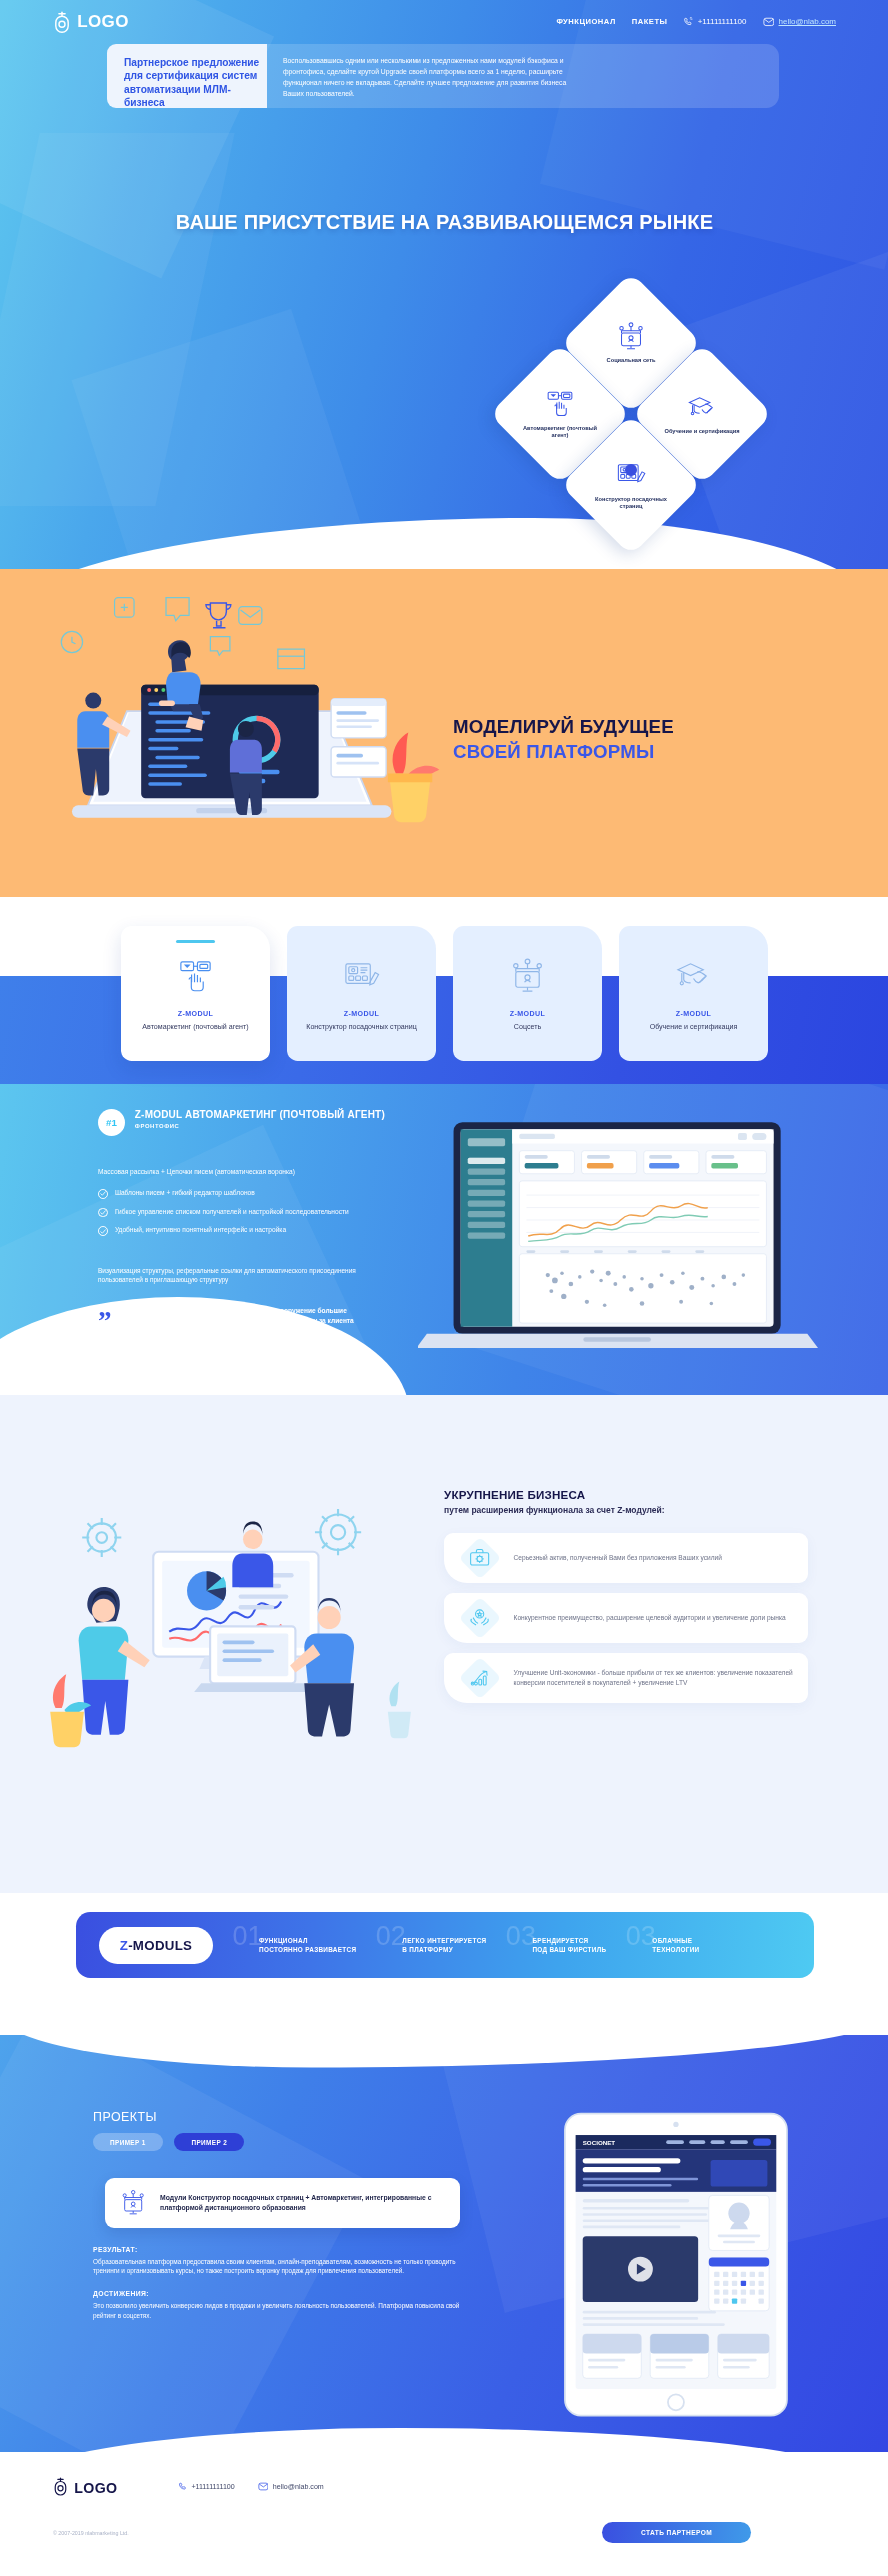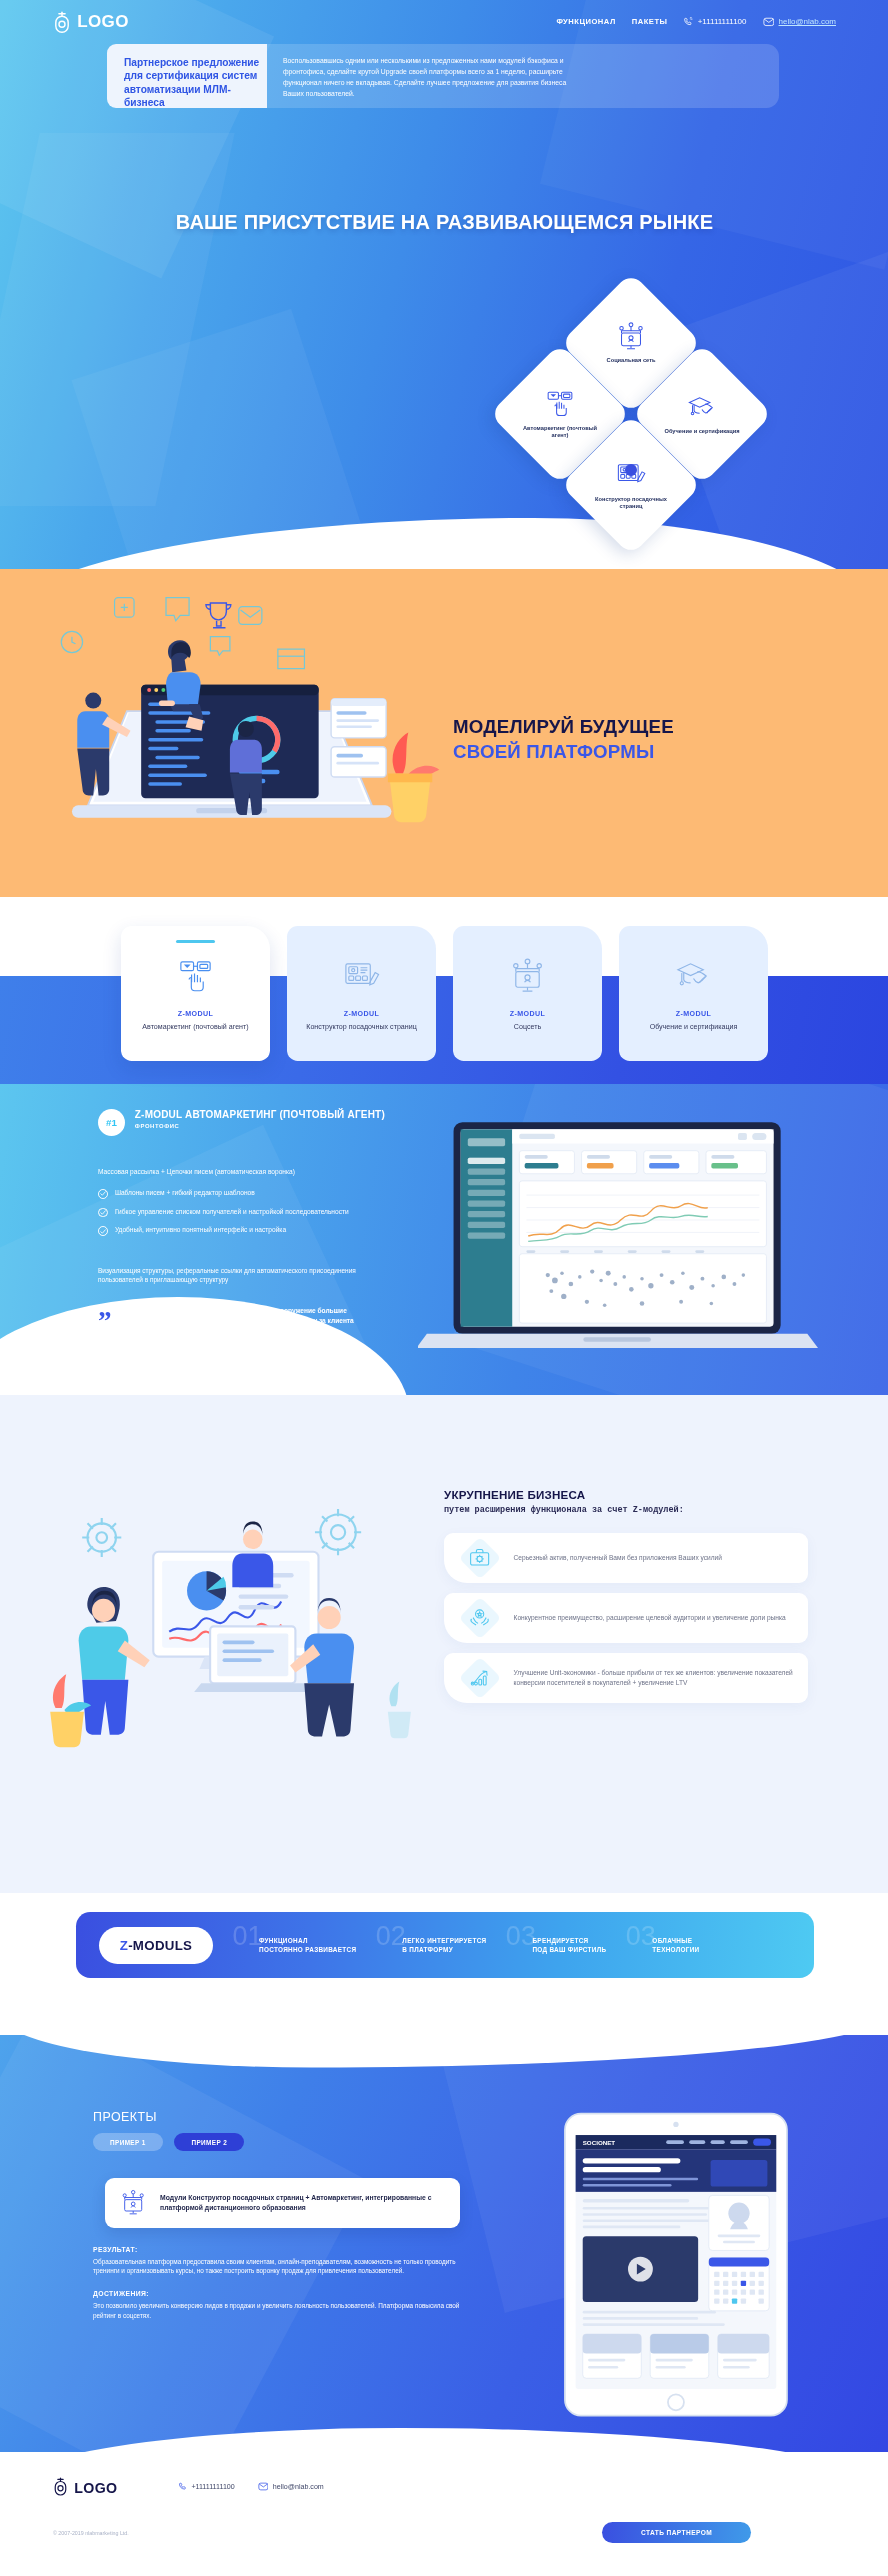--- a/index.html
+++ b/index.html
@@ -120,21 +120,21 @@
   .q-glyph{position:absolute;left:0;top:5.3px;font-size:27px;line-height:21.3px;color:#3a57e8;font-weight:800;
      font-family:"Liberation Serif",serif;}
   .q-text{font-size:6.6px;line-height:9.8px;color:#fff;font-weight:700;width:249px;}
 
   .laptop{position:absolute;left:418px;top:1115px;width:400px;height:258px;z-index:3;}
 
   
   .sec5{position:absolute;left:0;top:1395px;width:889px;height:498px;background:#eef3fd;}
   .s5-ill{position:absolute;left:36px;top:89px;width:382px;height:267px;}
   .s5-h{position:absolute;left:444px;top:1488px;font-size:11.6px;font-weight:800;color:#16164a;letter-spacing:0.2px;text-align:center;}
-  .s5-sub{position:absolute;left:444px;top:1505px;font-size:8.5px;font-weight:700;color:#2b2b55;font-family:Liberation Mono, monospace;}
+  .s5-sub{position:absolute;left:444px;top:1505px;font-size:8.5px;font-weight:700;color:#2b2b55;}
   .benefits{position:absolute;left:444px;top:1533px;width:364px;}
   .benefit{background:#fff;border-radius:9px 9px 9px 23px;height:50px;margin-bottom:9.8px;display:flex;
      align-items:center;padding:0 14.2px;gap:12.4px;box-shadow:0 3.6px 12.4px rgba(34,70,150,.05);}
   .b-ic{flex:0 0 auto;width:43px;height:43px;display:flex;align-items:center;justify-content:center;position:relative;}
   .b-ic .dm{position:absolute;width:30px;height:30px;background:#eaf7fe;transform:rotate(45deg);border-radius:5.3px;}
   .b-ic svg{position:relative;}
   .b-tx{font-size:6.6px;line-height:9.8px;color:#6d7288;}
 
   
   .sec6{position:absolute;left:0;top:1893px;width:889px;height:142px;background:#fff;}

